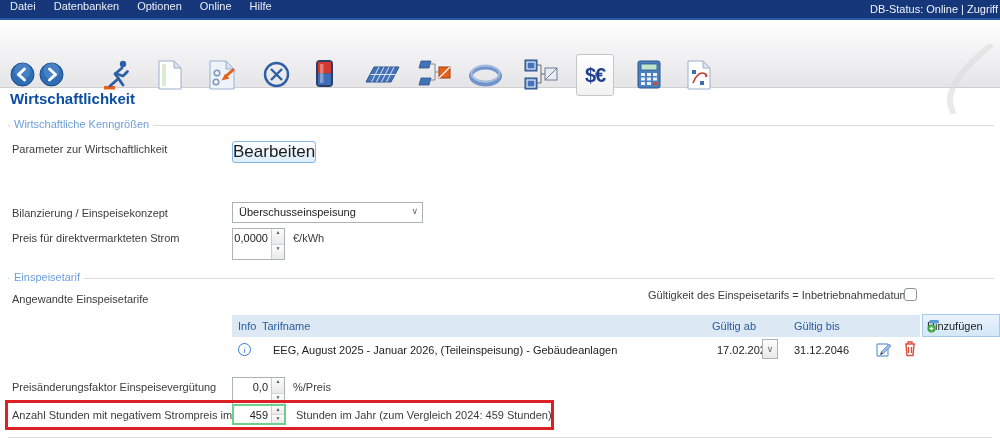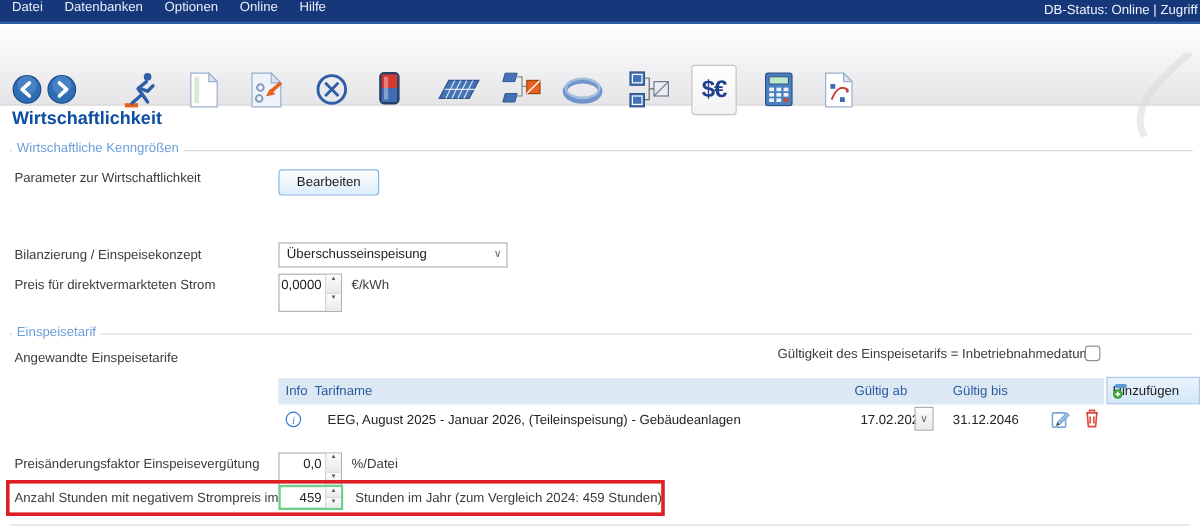--- a/index.html
+++ b/index.html
@@ -25,21 +25,21 @@
   .swoosh { position:absolute; left:928px; top:22px; pointer-events:none; }
 
   
   .page-title { position:absolute; left:10px; top:90px; font-size:15px; font-weight:bold; color:#0b4ea2; }
   .groupline { position:absolute; left:8px; width:986px; border-top:1px solid #dadada; }
   .grouplabel { position:absolute; top:-8px; left:2px; background:#fff; padding:0 4px;
                 font-size:11px; color:#6d9eda; white-space:nowrap; }
   .lbl { position:absolute; font-size:11px; color:#3c3c3c; white-space:nowrap; }
   .graytext { position:absolute; font-size:10.5px; color:#7f7f7f; white-space:nowrap; }
 
-  .btn { position:absolute; font-size:11px; color:#1c1c1c; 
+  .btn { position:absolute; font-size:17px; color:#1c1c1c; 
          background:linear-gradient(#fdfefe,#dcedfb); border:1px solid #84b6e4; border-radius:3px;
          line-height:20px; cursor:pointer; }
 
   .select { position:absolute; height:21px; background:#fff; border:1px solid #aeb2b8;
             font-size:11px; color:#222; padding:3px 28px 0 6px; }
   .select .chev { position:absolute; right:4px; top:3px; color:#6a6a6a; font-size:9px; }
 
   .spinbox { position:absolute; height:32px; background:#fff; border:1px solid #aeb2b8; display:flex; }
   .spinbox.green { border:2px solid #6fd08e; }
   .spin-val { flex:1; font-size:11px; color:#222; text-align:right; padding:3px 3px 0 0; }
@@ -288,21 +288,21 @@
   </div>
 
   <span class="lbl" style="left:12px;top:381px">Preisänderungsfaktor Einspeisevergütung</span>
   <div class="spinbox" style="left:232px;top:377px;width:53px">
     <span class="spin-val">0,0</span>
     <span class="spin-ud">
       <span>▲</span>
       <span>▼</span>
     </span>
   </div>
-  <span class="lbl" style="left:293px;top:381px">%/Datei</span>
+  <span class="lbl" style="left:293px;top:381px">%/Preis</span>
 
   <div class="annotation"></div>
   <span class="lbl" style="left:12px;top:409px">Anzahl Stunden mit negativem Strompreis im Jahr</span>
   <div class="spinbox green" style="left:232px;top:404px;width:54px;height:21px">
     <span class="spin-val">459</span>
     <span class="spin-ud">
       <span>▲</span>
       <span>▼</span>
     </span>
   </div>

